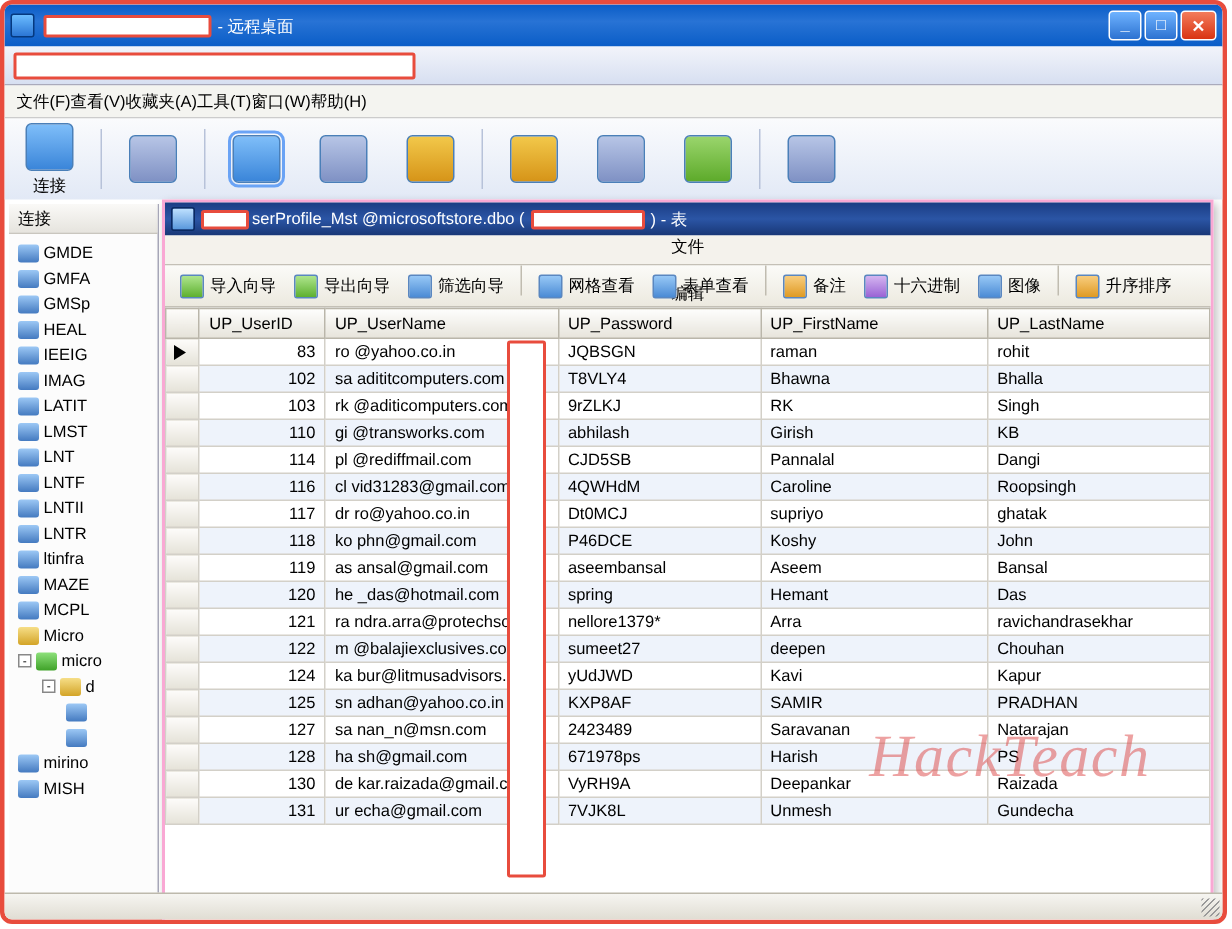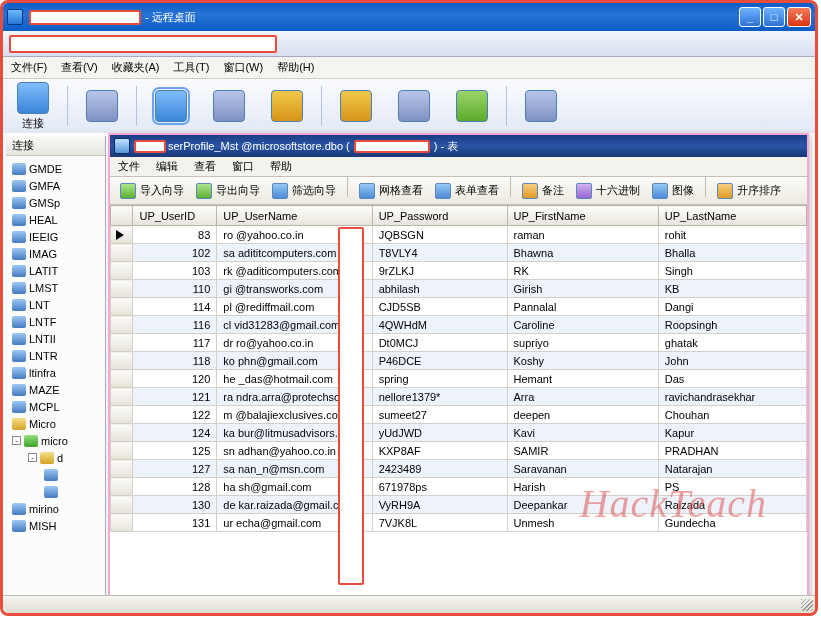--- a/index.html
+++ b/index.html
@@ -10,21 +10,21 @@
 .titlebar-outer .icon-left { width:16px;height:16px;background:linear-gradient(#6bbcff,#2b76d5);border-radius:2px;margin-right:6px;border:1px solid #05397f;}
 .titlebar-outer .redacted-title { width:112px;height:15px;border:2px solid #e84c3d;background:#fff;border-radius:2px;margin-right:4px;}
 .win-buttons{margin-left:auto;display:flex;gap:2px;}
 .win-buttons .wb{width:22px;height:20px;border-radius:3px;border:1px solid #fff;display:flex;align-items:center;justify-content:center;color:#fff;font-weight:bold;font-size:11px;}
 .wb.min,.wb.max{background:linear-gradient(#6fb3ff,#2c72d1);}
 .wb.close{background:linear-gradient(#f37c5c,#d93412);width:24px;}
 
 .addrbar{height:26px;background:linear-gradient(#f2f4fa,#d7dff1);border-bottom:1px solid #aab;display:flex;align-items:center;padding:2px 6px;}
 .addrbar .redacted-long{flex:0 0 268px;height:18px;border:2px solid #e84c3d;background:#fff;border-radius:2px;}
 
-.menubar{height:22px;background:#f4f4f0;border-bottom:1px solid #ccc;display:flex;align-items:center;padding:0 8px;gap:14px;color:#000;}
+.menubar{height:22px;background:#f4f4f0;border-bottom:1px solid #ccc;display:flex;align-items:center;padding:0 8px;color:#000;}
 
 .toolbar-outer{height:54px;background:linear-gradient(#fafbfd,#e2e9f6);display:flex;align-items:center;padding:0 6px;gap:10px;}
 .tb-item{display:flex;flex-direction:column;align-items:center;gap:2px;min-width:48px;}
 .tb-ic{width:32px;height:32px;border-radius:4px;background:linear-gradient(#7fbef9,#3a85d9);border:1px solid #4a7fb8;}
 .tb-ic.db{background:linear-gradient(#f2c84a,#d69418);}
 .tb-ic.chart{background:linear-gradient(#9ad56c,#5daa2a);}
 .tb-ic.grid{background:linear-gradient(#b7c5e6,#7f91c4);}
 .tb-ic.sel{outline:2px solid #6aa3f5;outline-offset:1px;}
 .tb-sep{width:1px;height:40px;background:#b7c2d9;}
 
@@ -39,21 +39,21 @@
 .tree-row .tic{width:14px;height:12px;background:linear-gradient(#9cc8f5,#447ac0);border-radius:2px;margin-right:3px;}
 .tree-row .tic.db{background:linear-gradient(#8de07b,#3fa228);}
 .tree-row .tic.y{background:linear-gradient(#f6de87,#d3a427);}
 
 .inner-window{position:absolute;left:105px;top:130px;right:6px;height:538px;border:2px solid #f9a8d4;background:#fff;box-shadow:2px 2px 6px rgba(0,0,0,.25);}
 .inner-title{height:22px;background:linear-gradient(#1b3d84,#2b55a5 50%,#183776);display:flex;align-items:center;color:#fff;padding:0 4px;font-size:12px;}
 .inner-title .wic{width:16px;height:16px;background:linear-gradient(#bfe1ff,#5897dc);border:1px solid #0a2a62;border-radius:2px;margin-right:4px;}
 .inner-title .red1{width:32px;height:13px;border:2px solid #e84c3d;background:#fff;border-radius:2px;margin-right:2px;}
 .inner-title .red2{width:76px;height:13px;border:2px solid #e84c3d;background:#fff;border-radius:2px;margin:0 4px;}
 
-.inner-menu{height:20px;background:#f4f2ec;border-bottom:1px solid #c4c0b6;display:flex;align-items:center;gap:16px;padding:0 8px;}
+.inner-menu{height:20px;background:#f4f2ec;border-bottom:1px solid #c4c0b6;display:flex;align-items:center;gap:16px;padding:0 8px;flex-direction:column;}
 .inner-toolbar{height:28px;background:linear-gradient(#fbfbf8,#ece9df);border-bottom:1px solid #c4c0b6;display:flex;gap:4px;padding:0 6px;}
 .it-btn{display:flex;align-items:center;gap:4px;padding:2px 4px;white-space:nowrap;}
 .it-ic{width:16px;height:16px;background:linear-gradient(#97c8f6,#4b8bd5);border-radius:2px;border:1px solid #5a87c0;}
 .it-ic.g{background:linear-gradient(#aee58d,#5eb02f);}
 .it-ic.o{background:linear-gradient(#f8cd7e,#df9a23);}
 .it-ic.p{background:linear-gradient(#d4b5f0,#9a63d5);}
 .it-sep{width:1px;height:20px;background:#c0bcb0;margin:0 3px;}
 
 .grid-wrap{position:absolute;top:70px;bottom:0;left:0;right:0;overflow:hidden;}
 table.data{border-collapse:collapse;width:100%;table-layout:fixed;}
@@ -368,20 +368,28 @@
             <tr>
               <td class="rowhead"></td>
               <td class="col-id">118</td>
               <td class="col-user">ko     phn@gmail.com</td>
               <td class="col-pwd">P46DCE</td>
               <td class="col-fn">Koshy</td>
               <td class="col-ln">John</td>
             </tr>
             <tr>
               <td class="rowhead"></td>
+              <td class="col-id">119</td>
+              <td class="col-user">as     ansal@gmail.com</td>
+              <td class="col-pwd">aseembansal</td>
+              <td class="col-fn">Aseem</td>
+              <td class="col-ln">Bansal</td>
+            </tr>
+            <tr>
+              <td class="rowhead"></td>
               <td class="col-id">120</td>
               <td class="col-user">he     _das@hotmail.com</td>
               <td class="col-pwd">spring</td>
               <td class="col-fn">Hemant</td>
               <td class="col-ln">Das</td>
             </tr>
             <tr>
               <td class="rowhead"></td>
               <td class="col-id">121</td>
               <td class="col-user">ra     ndra.arra@protechsolu</td>

